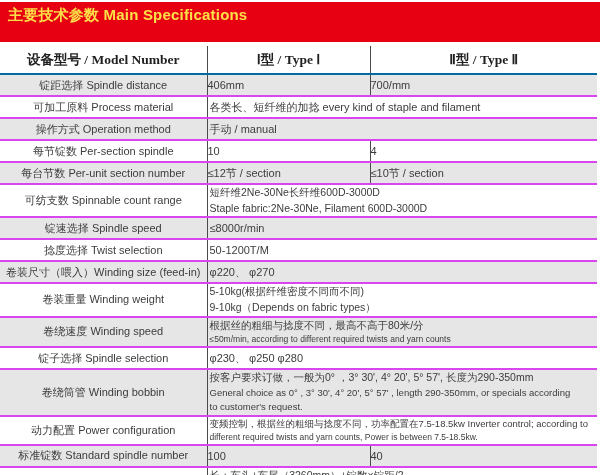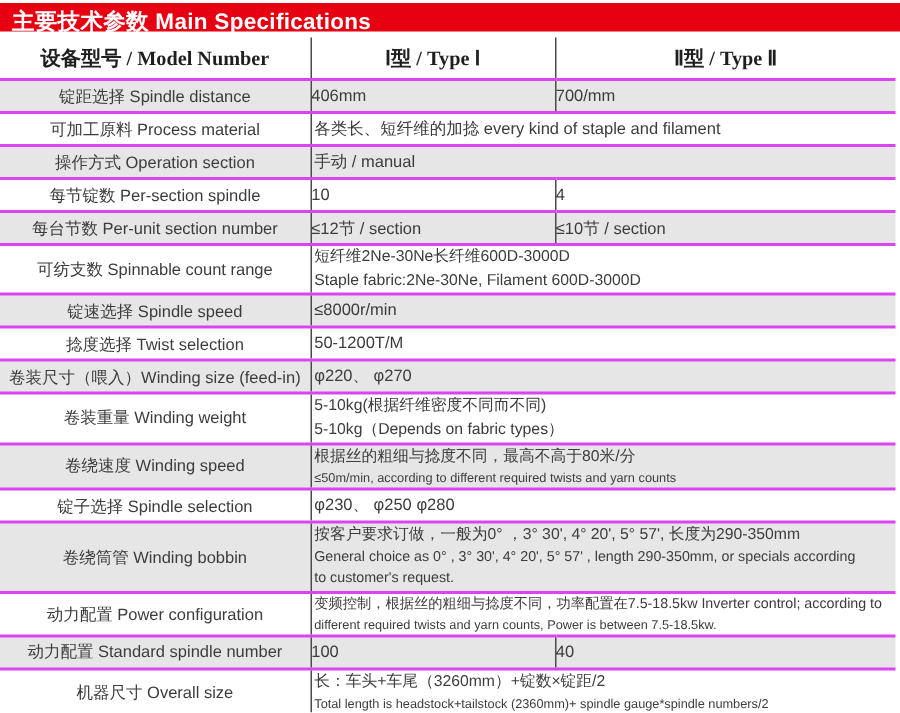--- a/index.html
+++ b/index.html
@@ -1,33 +1,33 @@
 <!DOCTYPE html>
 <html><head>
 <meta charset="utf-8">
 <style>
   html,body { margin:0; padding:0; background:#ffffff; }
   .page {
     position:relative; width:600px; height:475px; overflow:hidden;
     background:#ffffff; font-family:"Liberation Sans", sans-serif;
   }
   .titlebar {
-    margin-top:2px; height:19px; background:#e60012;
-    color:#ffffff; font-weight:bold; font-size:15px; line-height:25px;
+    margin-top:2px; height:40px; background:#e60012;
+    color:#fde047; font-weight:bold; font-size:15px; line-height:25px;
     padding-left:8px; box-sizing:border-box; letter-spacing:0.2px;
   }
   table.specs {
     border-collapse:collapse; table-layout:fixed;
     width:597px; margin-top:4px;
   }
   table.specs th, table.specs td { padding:0; vertical-align:middle; }
   thead th {
     font-family:"Liberation Serif", serif; font-weight:bold;
     font-size:13.5px; color:#1f1f1f; height:27px;
-    border-bottom:2px solid #d946ef; background:#ffffff;
+    border-bottom:2px solid #0369a1; background:#ffffff;
   }
   thead th.vdiv, tbody td.vdiv { border-left:1px solid #4a4a4a; }
   tbody td {
     font-size:11px; color:#3c3c3c;
     border-top:2px solid #d946ef; height:20px;
   }
   tbody tr:first-child td { border-top:none; }
   tbody tr:last-child td { border-bottom:1px solid #8f8f8f; }
   tbody tr:nth-child(odd) td { background:#e6e6e6; }
   td.lbl { text-align:center; padding-left:6px; }
@@ -68,21 +68,21 @@
       </tr>
 
       <tr>
         <td class="lbl">可加工原料 Process material</td>
         <td class="val vdiv" colspan="2">
           <div class="ln">各类长、短纤维的加捻 every kind of staple and filament</div>
         </td>
       </tr>
 
       <tr>
-        <td class="lbl">操作方式 Operation section</td>
+        <td class="lbl">操作方式 Operation method</td>
         <td class="val vdiv" colspan="2">
           <div class="ln">手动 / manual</div>
         </td>
       </tr>
 
       <tr>
         <td class="lbl">每节锭数 Per-section spindle</td>
         <td class="val vdiv">10</td>
         <td class="val vdiv">4</td>
       </tr>
@@ -120,21 +120,21 @@
         <td class="val vdiv" colspan="2">
           <div class="ln">φ220、 φ270</div>
         </td>
       </tr>
 
 
       <tr>
         <td class="lbl">卷装重量 Winding weight</td>
         <td class="val vdiv" colspan="2">
           <div class="ln sz-n">5-10kg(根据纤维密度不同而不同)</div>
-          <div class="ln sz-n">5-10kg（Depends on fabric types）</div>
+          <div class="ln sz-n">9-10kg（Depends on fabric types）</div>
         </td>
       </tr>
 
       <tr>
         <td class="lbl">卷绕速度 Winding speed</td>
         <td class="val vdiv" colspan="2">
           <div class="ln sz-n">根据丝的粗细与捻度不同，最高不高于80米/分</div>
           <div class="ln sz-s">≤50m/min, according to different required twists and yarn counts</div>
         </td>
       </tr>
@@ -157,21 +157,21 @@
 
       <tr>
         <td class="lbl">动力配置 Power configuration</td>
         <td class="val vdiv" colspan="2">
           <div class="ln sz-m">变频控制，根据丝的粗细与捻度不同，功率配置在7.5-18.5kw Inverter control; according to</div>
           <div class="ln sz-s">different required twists and yarn counts, Power is between 7.5-18.5kw.</div>
         </td>
       </tr>
 
       <tr>
-        <td class="lbl">动力配置 Standard spindle number</td>
+        <td class="lbl">标准锭数 Standard spindle number</td>
         <td class="val vdiv">100</td>
         <td class="val vdiv">40</td>
       </tr>
 
       <tr>
         <td class="lbl">机器尺寸 Overall size</td>
         <td class="val vdiv" colspan="2">
           <div class="ln sz-n">长：车头+车尾（3260mm）+锭数×锭距/2</div>
           <div class="ln sz-s">Total length is headstock+tailstock (2360mm)+ spindle gauge*spindle numbers/2</div>
         </td>

